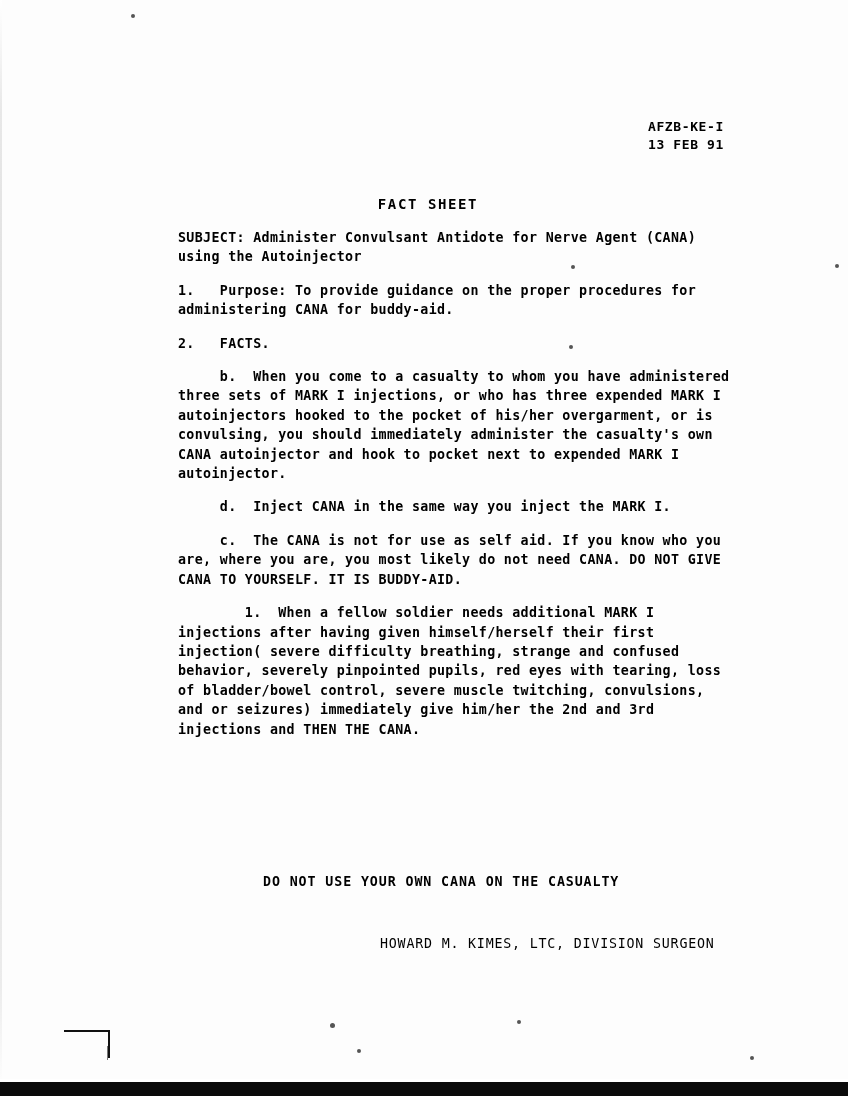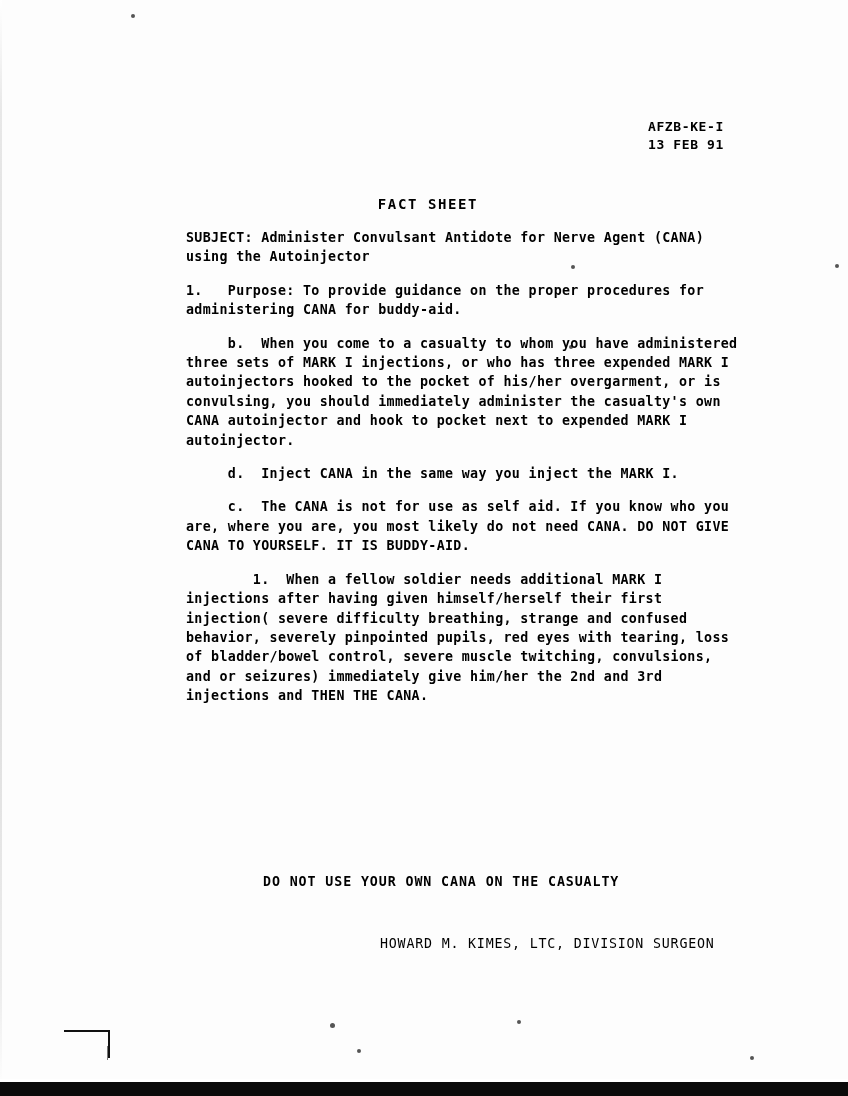--- a/index.html
+++ b/index.html
@@ -58,21 +58,21 @@
     left: 178px;
     top: 228px;
     width: 640px;
     font-size: 13.3px;
     line-height: 19.4px;
     font-weight: bold;
     letter-spacing: 0.35px;
   }
 
   .para {
-    margin: 0 0 14px 8px;
+    margin: 0 0 14px 0;
     white-space: pre-wrap;
   }
 
   .signature {
     position: absolute;
     left: 380px;
     top: 936px;
     font-size: 13.3px;
     font-weight: normal;
     letter-spacing: 0.8px;
@@ -163,20 +163,21 @@
     <div>13 FEB 91</div>
   </div>
 
   <div class="title">FACT SHEET</div>
 
   <div class="content">
     <p class="para">SUBJECT: Administer Convulsant Antidote for Nerve Agent (CANA)
 using the Autoinjector</p>
     <p class="para">1.   Purpose: To provide guidance on the proper procedures for
 administering CANA for buddy-aid.</p>
+    <p class="para">2.   FACTS.</p>
     <p class="para">     b.  When you come to a casualty to whom you have administered
 three sets of MARK I injections, or who has three expended MARK I
 autoinjectors hooked to the pocket of his/her overgarment, or is
 convulsing, you should immediately administer the casualty's own
 CANA autoinjector and hook to pocket next to expended MARK I
 autoinjector.</p>
     <p class="para">     d.  Inject CANA in the same way you inject the MARK I.</p>
     <p class="para">     c.  The CANA is not for use as self aid. If you know who you
 are, where you are, you most likely do not need CANA. DO NOT GIVE
 CANA TO YOURSELF. IT IS BUDDY-AID.</p>

